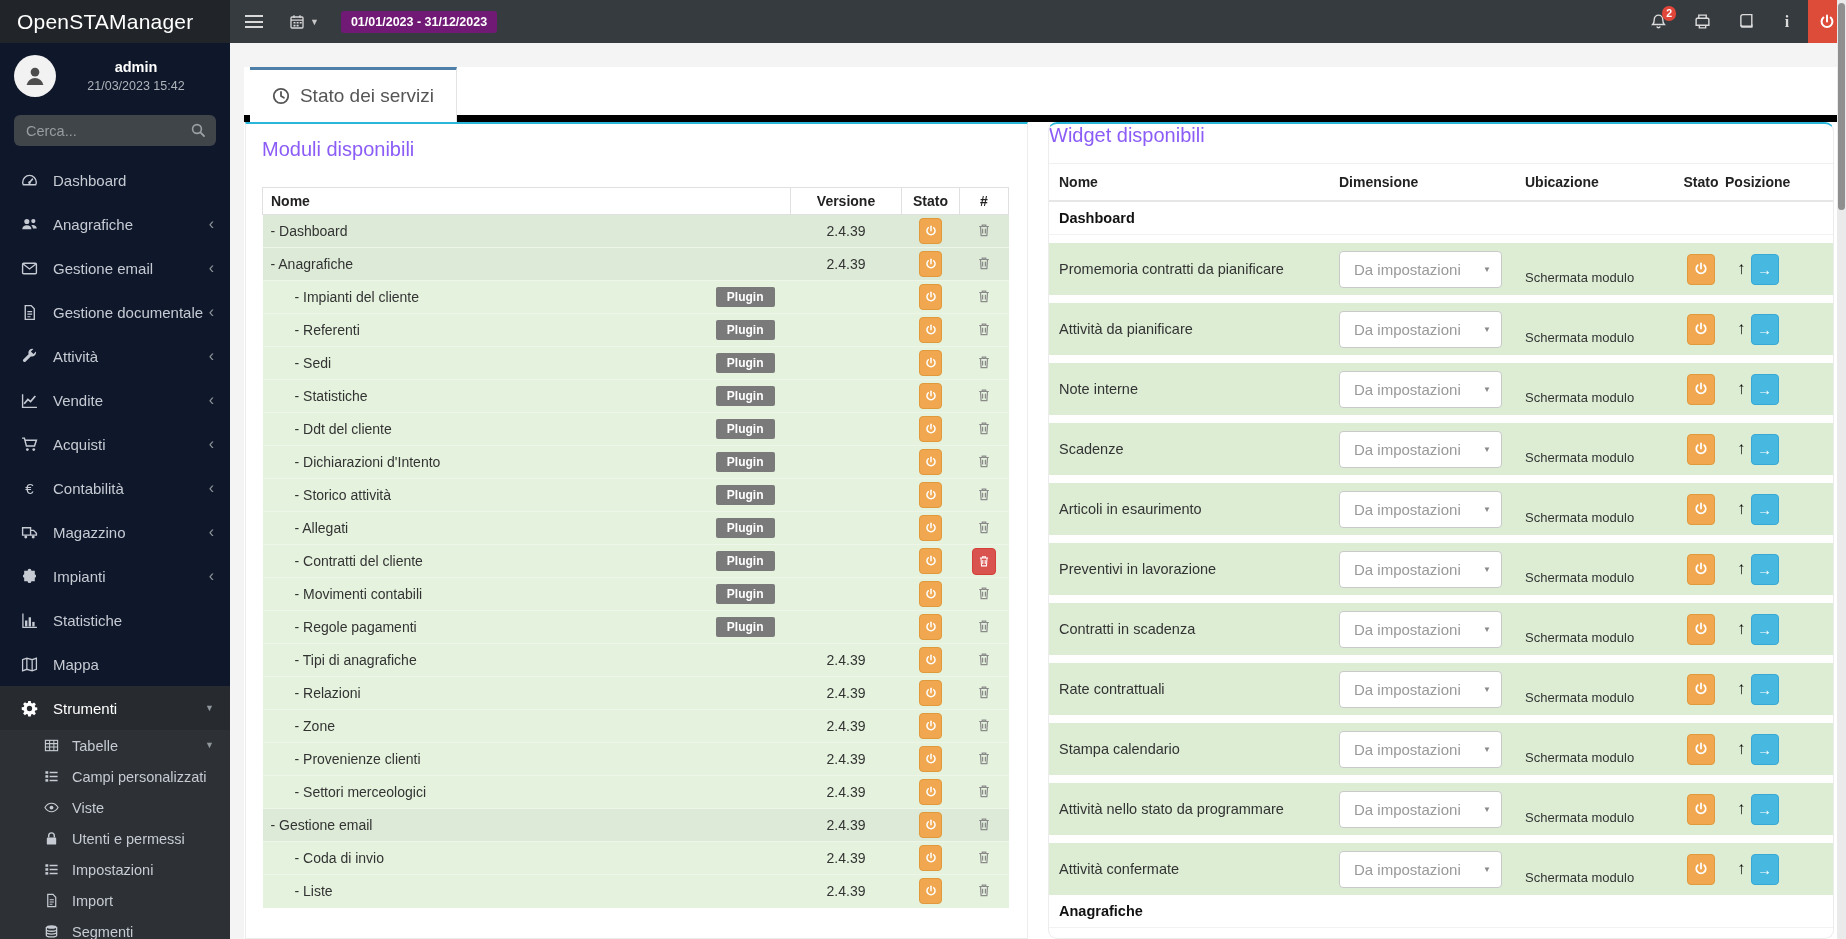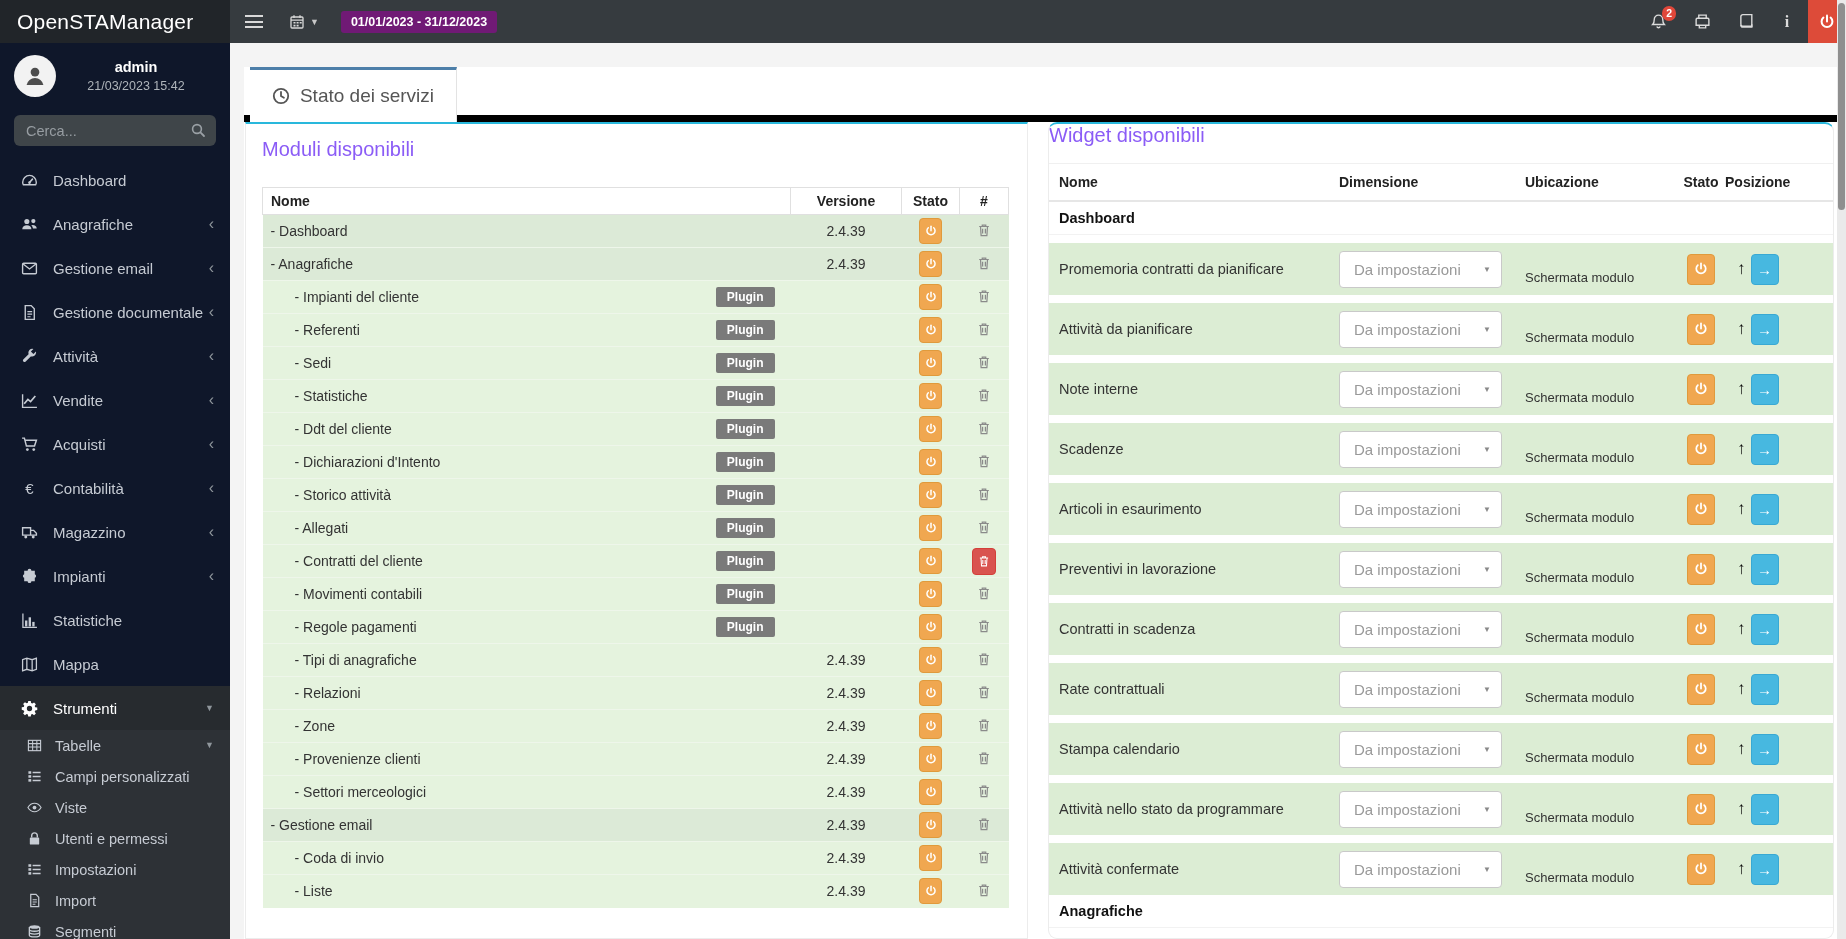--- a/index.html
+++ b/index.html
@@ -31,21 +31,21 @@
   .search-input { width:100%; height:31px; background:#3f4549; border:none; border-radius:6px; color:#cfd4d8; padding:0 32px 0 12px; font-size:14.5px; font-family:inherit; outline:none; }
   .search-input::placeholder { color:#96global; color:#979da2; }
   .search-icon { position:absolute; right:10px; top:7px; color:#9aa0a5; pointer-events:none; }
   .side-item { height:44px; display:flex; align-items:center; padding:0 16px 0 21px; font-size:15px; color:#c6cbd3; cursor:pointer; }
   .side-item.active { color:#fff; background:#272b2f; }
   .side-icon { width:17px; height:17px; margin-right:15px; flex:none; }
   .euro-glyph { width:17px; margin-right:15px; font-size:15px; text-align:center; flex:none; }
   .chev { margin-left:auto; color:#8f969c; font-size:16px; line-height:1; }
   .chev.down { font-size:9px; }
   .strumenti-wrap { background:#2d3136; }
-  .sub-item { height:31px; display:flex; align-items:center; padding:0 16px 0 27px; font-size:14.5px; color:#c6cbd3; cursor:pointer;text-align:right; }
+  .sub-item { height:31px; display:flex; align-items:center; padding:0 16px 0 44px; font-size:14.5px; color:#c6cbd3; cursor:pointer;text-align:right; }
   .sub-item .side-icon { width:15px; height:15px; margin-right:13px; }
 
   
   .card { position:absolute; left:244px; top:67px; right:0; bottom:0; background:#fff; }
   .tabrow { height:55px; position:relative; border-bottom:7px solid #000000; }
   .tab { position:absolute; left:6px; top:0; width:207px; height:55px; background:#fff; border-top:3px solid #4d7fa9; border-right:1px solid #e3e3e3; display:flex; align-items:center; justify-content:center; gap:10px; color:#555; font-size:19px; cursor:pointer; }
   .panels { position:absolute; top:55px; left:1px; right:12px; bottom:0; display:flex; gap:20px; overflow:hidden; }
   .panel { background:#fff; border:1px solid #ececec; border-top:2px solid #29b8dc; overflow:hidden; }
   .panel-left { width:783px; padding:14px 16px; }
   .panel-right { flex:1; padding:0;border-radius:9px; }

